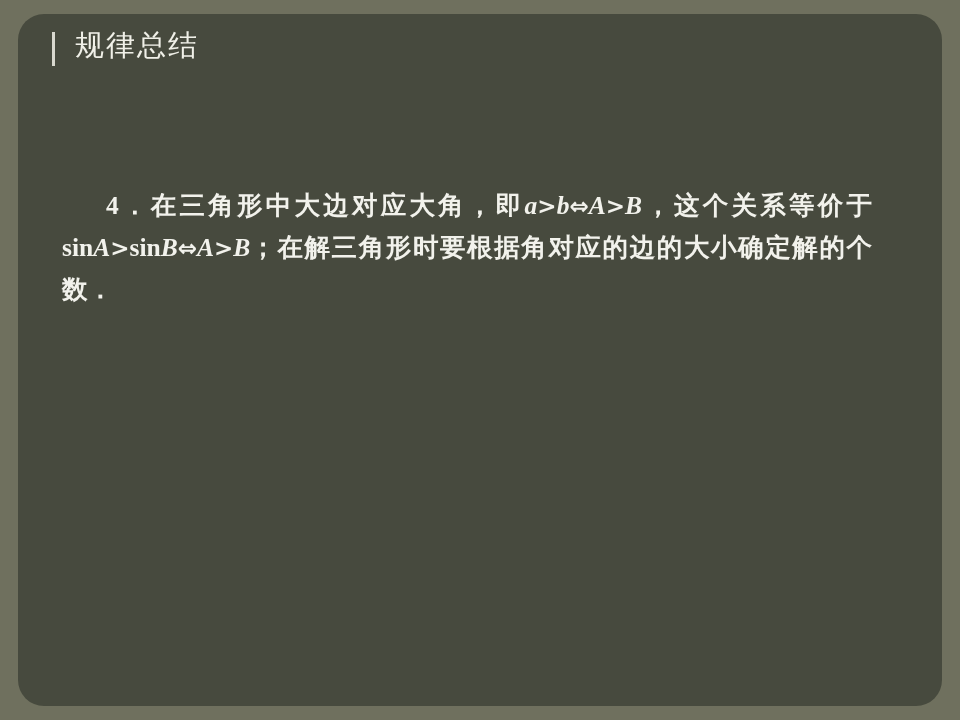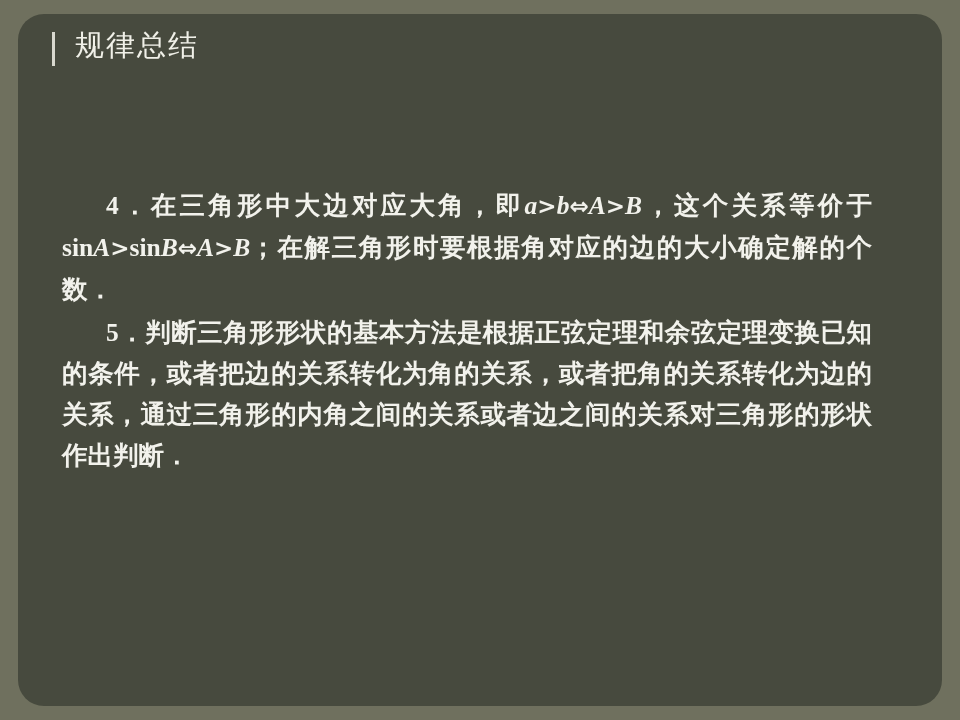--- a/index.html
+++ b/index.html
@@ -90,16 +90,15 @@
 
   <div class="title-bar">
     <div class="title-rule"></div>
     <div class="title-text">规律总结</div>
   </div>
 
   <div class="body-area">
 
     <p class="para"><span class="indent"></span><span>4．</span><span>在三角形中大边对应大角，即</span><span class="it">a</span><span class="op">&gt;</span><span class="it">b</span><span class="op">⇔</span><span class="it">A</span><span class="op">&gt;</span><span class="it">B</span><span>，这个关系等价于sin</span><span class="it">A</span><span class="op">&gt;</span><span>sin</span><span class="it">B</span><span class="op">⇔</span><span class="it">A</span><span class="op">&gt;</span><span class="it">B</span><span>；在解三角形时要根据角对应的边的大小确定解的个数．</span></p>
 
-    <p class="para"><span class="indent"></span><span>5．</span><span>判断三角形形状的基本方法是根据正弦定理和余弦定理变换已知的条件，或者把边的关系转化为角的关系，或者把角的关系转化为边的关系，通过三角形的内角之间的关系或者边之间的关系对三角形的形状作出判断．</span></p>
 
   </div>
 </div>
 
 </body></html>

